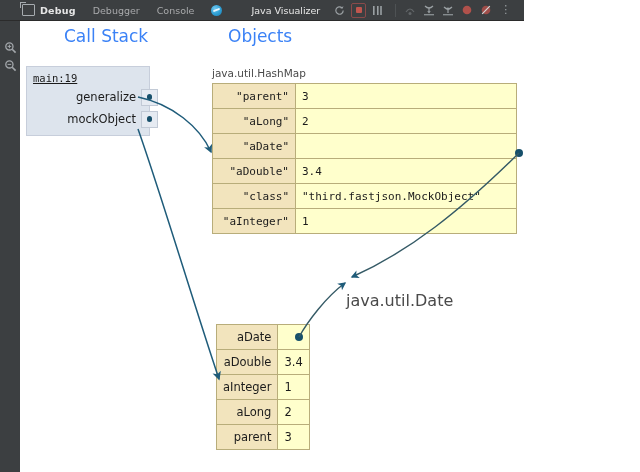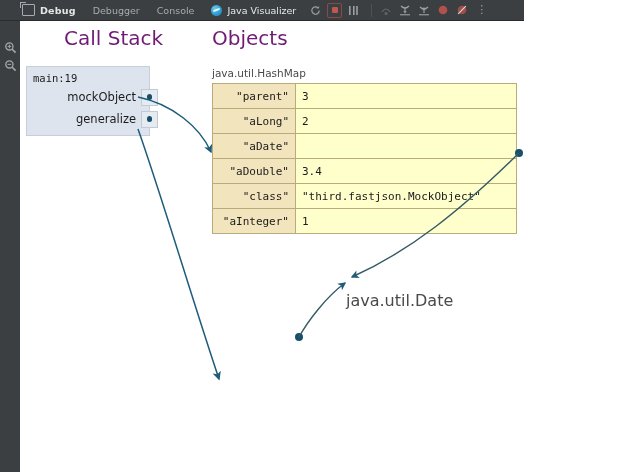--- a/index.html
+++ b/index.html
@@ -28,21 +28,21 @@
     content:"";position:absolute;left:-3px;top:-3px;width:5px;height:5px;
     border-left:1.2px solid #a7acb0;border-top:1.2px solid #a7acb0;
   }
   .tb-title{
     color:#e6e6e6;font-size:9.5px;font-weight:bold;letter-spacing:.2px;
   }
   .tb-tab{
     color:#a9aaac;font-size:9.5px;margin-left:17px;white-space:nowrap;text-align:center;
   }
   .tb-tab.active{color:#e8e8e8;}
-  .tb-tab-wrap{display:flex;align-items:center;margin-left:17px;}
+  .tb-tab-wrap{display:flex;align-items:center;margin-left:17px;gap:24px;}
   .tb-tab-wrap .tb-tab{margin-left:5px;}
   .jv-icon{
     width:11px;height:11px;border-radius:50%;
     background:radial-gradient(circle at 35% 32%, #6fc7ef 0%, #2e9fd4 55%, #1b7cb0 100%);
     position:relative;flex:0 0 auto;
   }
   .jv-icon:after{
     content:"";position:absolute;left:2px;top:4.5px;width:7px;height:2px;
     background:#e9f6fd;border-radius:1px;transform:rotate(-20deg);
   }
@@ -80,37 +80,37 @@
 
   
   .canvas{
     position:absolute;left:20px;top:21px;width:620px;height:451px;
     background:#ffffff;overflow:hidden;
     border-bottom:1px solid #c8ccd0;
   }
 
   
   .hdr{
-    position:absolute;color:#701a75;font-size:20px;font-weight:400;
+    position:absolute;color:#3b82f6;font-size:17px;font-weight:400;
     white-space:nowrap;
   }
   #hdr-callstack{left:44px;top:5px;}
-  #hdr-objects{left:192px;top:5px;}
+  #hdr-objects{left:208px;top:5px;}
 
   
   .frame{
     position:absolute;left:6px;top:45px;width:124px;
     background:#dde4ed;
     border:1px solid #c7cedb;
     box-sizing:border-box;
     padding:4px 0 4px 0;
   }
   .frame-title{
     font-family:"DejaVu Sans Mono","Liberation Mono",monospace;
-    font-size:10.5px;color:#1b1b1b;padding:1px 0 3px 6px;white-space:nowrap;
+    font-size:10.5px;color:#1b1b1b;padding:1px 0 3px 6px;white-space:nowrap;text-decoration:underline;
   }
   .frame-row{
     display:flex;align-items:center;justify-content:flex-end;
     height:20px;margin-bottom:2px;
   }
   .frame-row .fr-label{
     font-size:11.5px;color:#1b1b1b;white-space:nowrap;padding-right:5px;
   }
   .frame-row .fr-slot{
     width:17px;height:17px;background:#e6ebf2;border:1px solid #c2cad6;
@@ -273,27 +273,27 @@
   </div>
 
   <div class="canvas">
 
     <div class="hdr" id="hdr-callstack">Call Stack</div>
     <div class="hdr" id="hdr-objects">Objects</div>
 
     <div class="frame">
       <div class="frame-title">main:19</div>
       <div class="frame-row">
-        <span class="fr-label">mockObject</span>
+        <span class="fr-label">generalize</span>
         <span class="fr-slot">
             <span class="dot"></span>
           </span>
       </div>
       <div class="frame-row">
-        <span class="fr-label">generalize</span>
+        <span class="fr-label">mockObject</span>
         <span class="fr-slot">
             <span class="dot"></span>
           </span>
       </div>
     </div>
 
     <div class="obj-title" id="ttl-hashmap">java.util.HashMap</div>
     <table class="obj" id="tbl-hashmap">
       <tbody>
           <tr>
@@ -318,20 +318,44 @@
       </tr>
       <tr>
         <td class="k">"aInteger"</td>
         <td class="v">1</td>
       </tr>
     </tbody>
       </table>
 
     <div id="lbl-date">java.util.Date</div>
 
+    <table class="obj" id="tbl-mock">
+      <tbody>
+          <tr>
+        <td class="k">aDate</td>
+        <td class="v"></td>
+      </tr>
+      <tr>
+        <td class="k">aDouble</td>
+        <td class="v">3.4</td>
+      </tr>
+      <tr>
+        <td class="k">aInteger</td>
+        <td class="v">1</td>
+      </tr>
+      <tr>
+        <td class="k">aLong</td>
+        <td class="v">2</td>
+      </tr>
+      <tr>
+        <td class="k">parent</td>
+        <td class="v">3</td>
+      </tr>
+    </tbody>
+      </table>
 
     <svg class="edges" viewBox="0 0 620 451">
       <defs>
         <marker id="ah" markerWidth="7" markerHeight="7" refX="5.2" refY="3.3" orient="auto" markerUnits="strokeWidth">
           <path d="M0.4,0.4 L6.2,3.3 L0.4,6.2 L1.9,3.3 Z" fill="#1f5c7a"></path>
         </marker>
       </defs>
 
       <path d="M118,76 C152,83 180,106 191,131" fill="none" stroke="#1f5c7a" stroke-width="1.5" marker-end="url(#ah)"></path>
 

